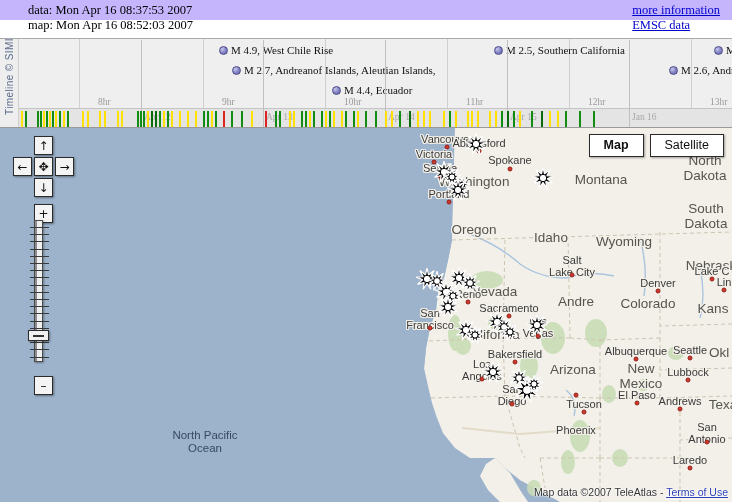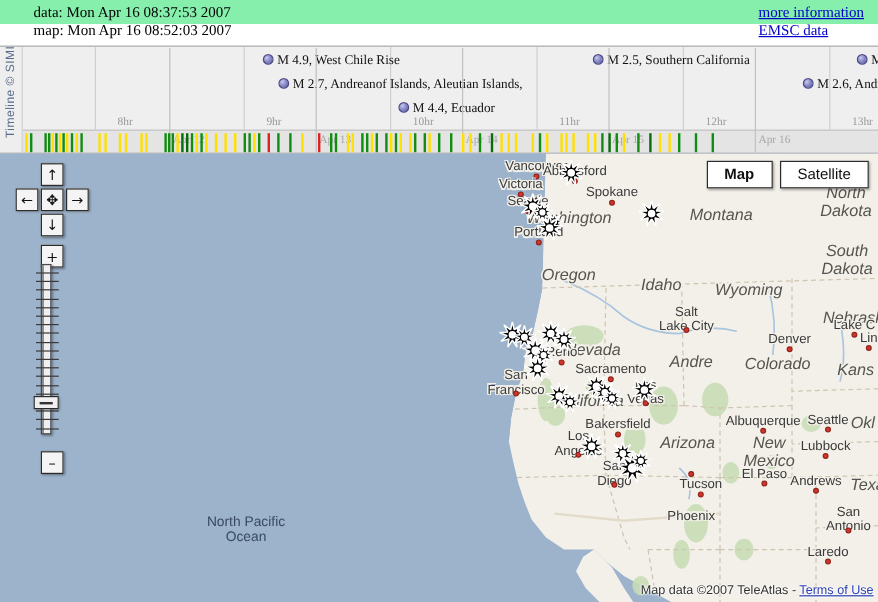--- a/index.html
+++ b/index.html
@@ -8,21 +8,21 @@
     width: 732px; height: 502px;
     overflow: hidden;
     background: #ffffff;
     font-family: "Liberation Sans", sans-serif;
   }
   #app { position: relative; width: 732px; height: 502px; overflow: hidden; }
 
   
   .header {
     position: absolute; top: 0; left: 0; width: 732px; height: 20px;
-    background: #86efac;
+    background: #c4b5fd;
     font-family: "Liberation Serif", serif;
     font-size: 12.5px; color: #000;
   }
   .hdr-left { position: absolute; left: 28px; top: 3px; line-height: 15px; }
   .hdr-right { position: absolute; right: 12px; top: 3px; line-height: 15px; text-align: left; }
   .hdr-right a {
     color: #0000cc; text-decoration: underline; display: block; cursor: pointer;
   }
 
   
@@ -85,21 +85,21 @@
   }
 
   .lbl {
     position: absolute; white-space: nowrap;
     font-family: "Liberation Sans", sans-serif;
     color: #3c3c3c; text-align: center;
     text-shadow: 1px 0 #f3f0e9, -1px 0 #f3f0e9, 0 1px #f3f0e9, 0 -1px #f3f0e9,
                  1px 1px #f3f0e9, -1px -1px #f3f0e9, 1px -1px #f3f0e9, -1px 1px #f3f0e9;
     transform: translate(-50%, -50%);
   }
-  .lbl-state { font-size: 13.5px; color: #55544f; font-style: italic; }
+  .lbl-state { font-size: 13.5px; color: #55544f; }
   .lbl-city  { font-size: 11px; color: #3a3a3a; }
   .lbl-ocean {
     font-size: 11.5px; color: #3a4a60; line-height: 13px;
     text-shadow: 1px 0 #9db3cc, -1px 0 #9db3cc, 0 1px #9db3cc, 0 -1px #9db3cc,
                  1px 1px #9db3cc, -1px -1px #9db3cc, 1px -1px #9db3cc, -1px 1px #9db3cc;
   }
   .citydot {
     position: absolute; width: 5px; height: 5px; border-radius: 50%;
     background: #d4352a; border: 1px solid #93241c;
     transform: translate(-50%, -50%);
@@ -212,21 +212,21 @@
     <div class="tl-strip" id="tl-strip">
         <div class="tl-dayline" style="left: 122px;"></div>
         <div class="tl-daylab" style="left: 122px;">Apr 12</div>
         <div class="tl-dayline" style="left: 244px;"></div>
         <div class="tl-daylab" style="left: 244px;">Apr 13</div>
         <div class="tl-dayline" style="left: 366px;"></div>
         <div class="tl-daylab" style="left: 366px;">Apr 14</div>
         <div class="tl-dayline" style="left: 488px;"></div>
         <div class="tl-daylab" style="left: 488px;">Apr 15</div>
         <div class="tl-dayline" style="left: 610px;"></div>
-        <div class="tl-daylab" style="left: 610px;">Apr 16</div>
+        <div class="tl-daylab" style="left: 610px;">Jan 16</div>
         <div class="tk" style="left: 2px; background: rgb(255, 224, 0);"></div>
         <div class="tk" style="left: 6px; background: rgb(17, 141, 17);"></div>
         <div class="tk" style="left: 18px; background: rgb(17, 141, 17);"></div>
         <div class="tk" style="left: 21px; background: rgb(17, 141, 17);"></div>
         <div class="tk" style="left: 24px; background: rgb(255, 224, 0);"></div>
         <div class="tk" style="left: 27px; background: rgb(17, 141, 17);"></div>
         <div class="tk" style="left: 30px; background: rgb(255, 224, 0);"></div>
         <div class="tk" style="left: 33px; background: rgb(17, 141, 17);"></div>
         <div class="tk" style="left: 36px; background: rgb(255, 224, 0);"></div>
         <div class="tk" style="left: 40px; background: rgb(17, 141, 17);"></div>

